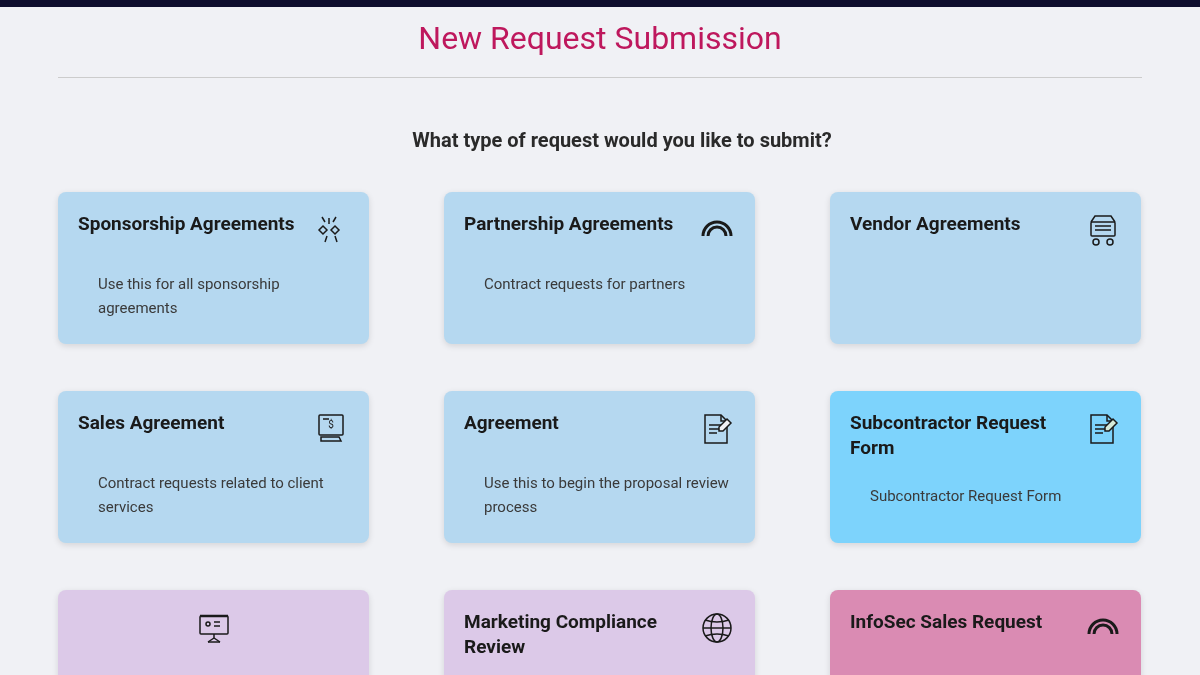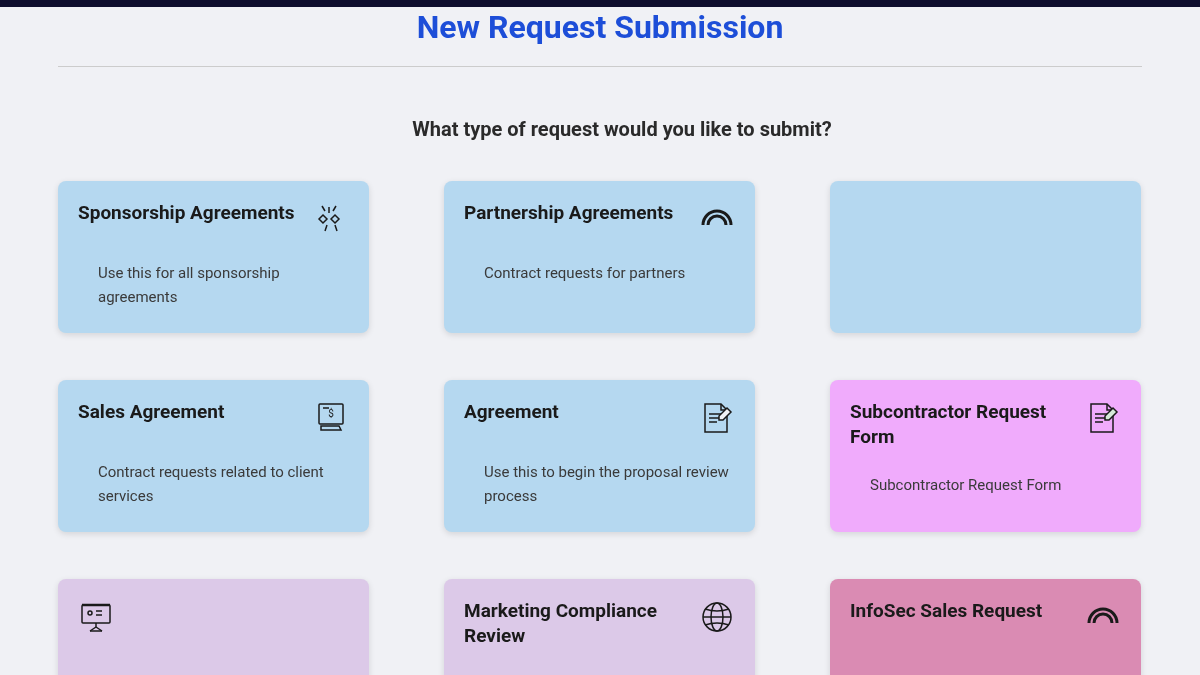--- a/index.html
+++ b/index.html
@@ -14,23 +14,23 @@
       height: 675px;
       overflow: hidden;
     }
     .top-bar {
       height: 7px;
       background: #0f0e2e;
     }
     .page-title {
       text-align: center;
       font-size: 32px;
-      font-weight: 700;
-      color: #1d4ed8;
-      margin-top: 1px;
+      font-weight: 400;
+      color: #be185d;
+      margin-top: 12px;
       margin-bottom: 20px;
     }
     .divider {
       height: 1px;
       background: #cccccc;
       margin: 0 58px;
     }
     .subtitle {
       text-align: center;
       font-size: 20px;
@@ -52,31 +52,31 @@
       padding: 20px;
       box-shadow: 0 2px 6px rgba(0,0,0,0.12);
       cursor: pointer;
       position: relative;
       min-height: 152px;
     }
     .card-blue {
       background: #b5d8f0;
     }
     .card-green {
-      background: #f0abfc;
+      background: #7dd3fc;
     }
     .card-purple {
       background: #dcc9e8;
     }
     .card-pink {
       background: #da8bb3;
     }
     .card-header {
       display: flex;
-      justify-content: space-between;
+      justify-content: center;
       align-items: flex-start;
       margin-bottom: 24px;
     }
     .card-title {
       font-size: 19px;
       font-weight: 700;
       color: #1a1a1a;
       line-height: 1.3;
       flex: 1;
       padding-right: 10px;
@@ -136,20 +136,33 @@
         <svg viewBox="0 0 36 36">
           <path d="M4 24 A14 14 0 0 1 32 24" stroke-width="3"></path>
           <path d="M9 24 A9 9 0 0 1 27 24" stroke-width="3"></path>
         </svg>
       </div>
     </div>
     <div class="card-desc">Contract requests for partners</div>
   </div>
 
   <div class="card card-blue">
+    <div class="card-header">
+      <div class="card-title">Vendor Agreements</div>
+      <div class="card-icon">
+        <svg viewBox="0 0 36 36">
+          <rect x="6" y="10" width="24" height="14" rx="1"></rect>
+          <path d="M6 10 L10 4 L26 4 L30 10"></path>
+          <circle cx="11" cy="30" r="3"></circle>
+          <circle cx="25" cy="30" r="3"></circle>
+          <line x1="10" y1="14" x2="26" y2="14"></line>
+          <line x1="10" y1="18" x2="26" y2="18"></line>
+        </svg>
+      </div>
+    </div>
   </div>
 
   <div class="card card-blue">
     <div class="card-header">
       <div class="card-title">Sales Agreement</div>
       <div class="card-icon">
         <svg viewBox="0 0 36 36">
           <rect x="6" y="4" width="24" height="20" rx="1"></rect>
           <text x="18" y="17" font-size="10" text-anchor="middle" fill="#1a1a1a" stroke="none">$</text>
           <line x1="10" y1="8" x2="16" y2="8"></line>

